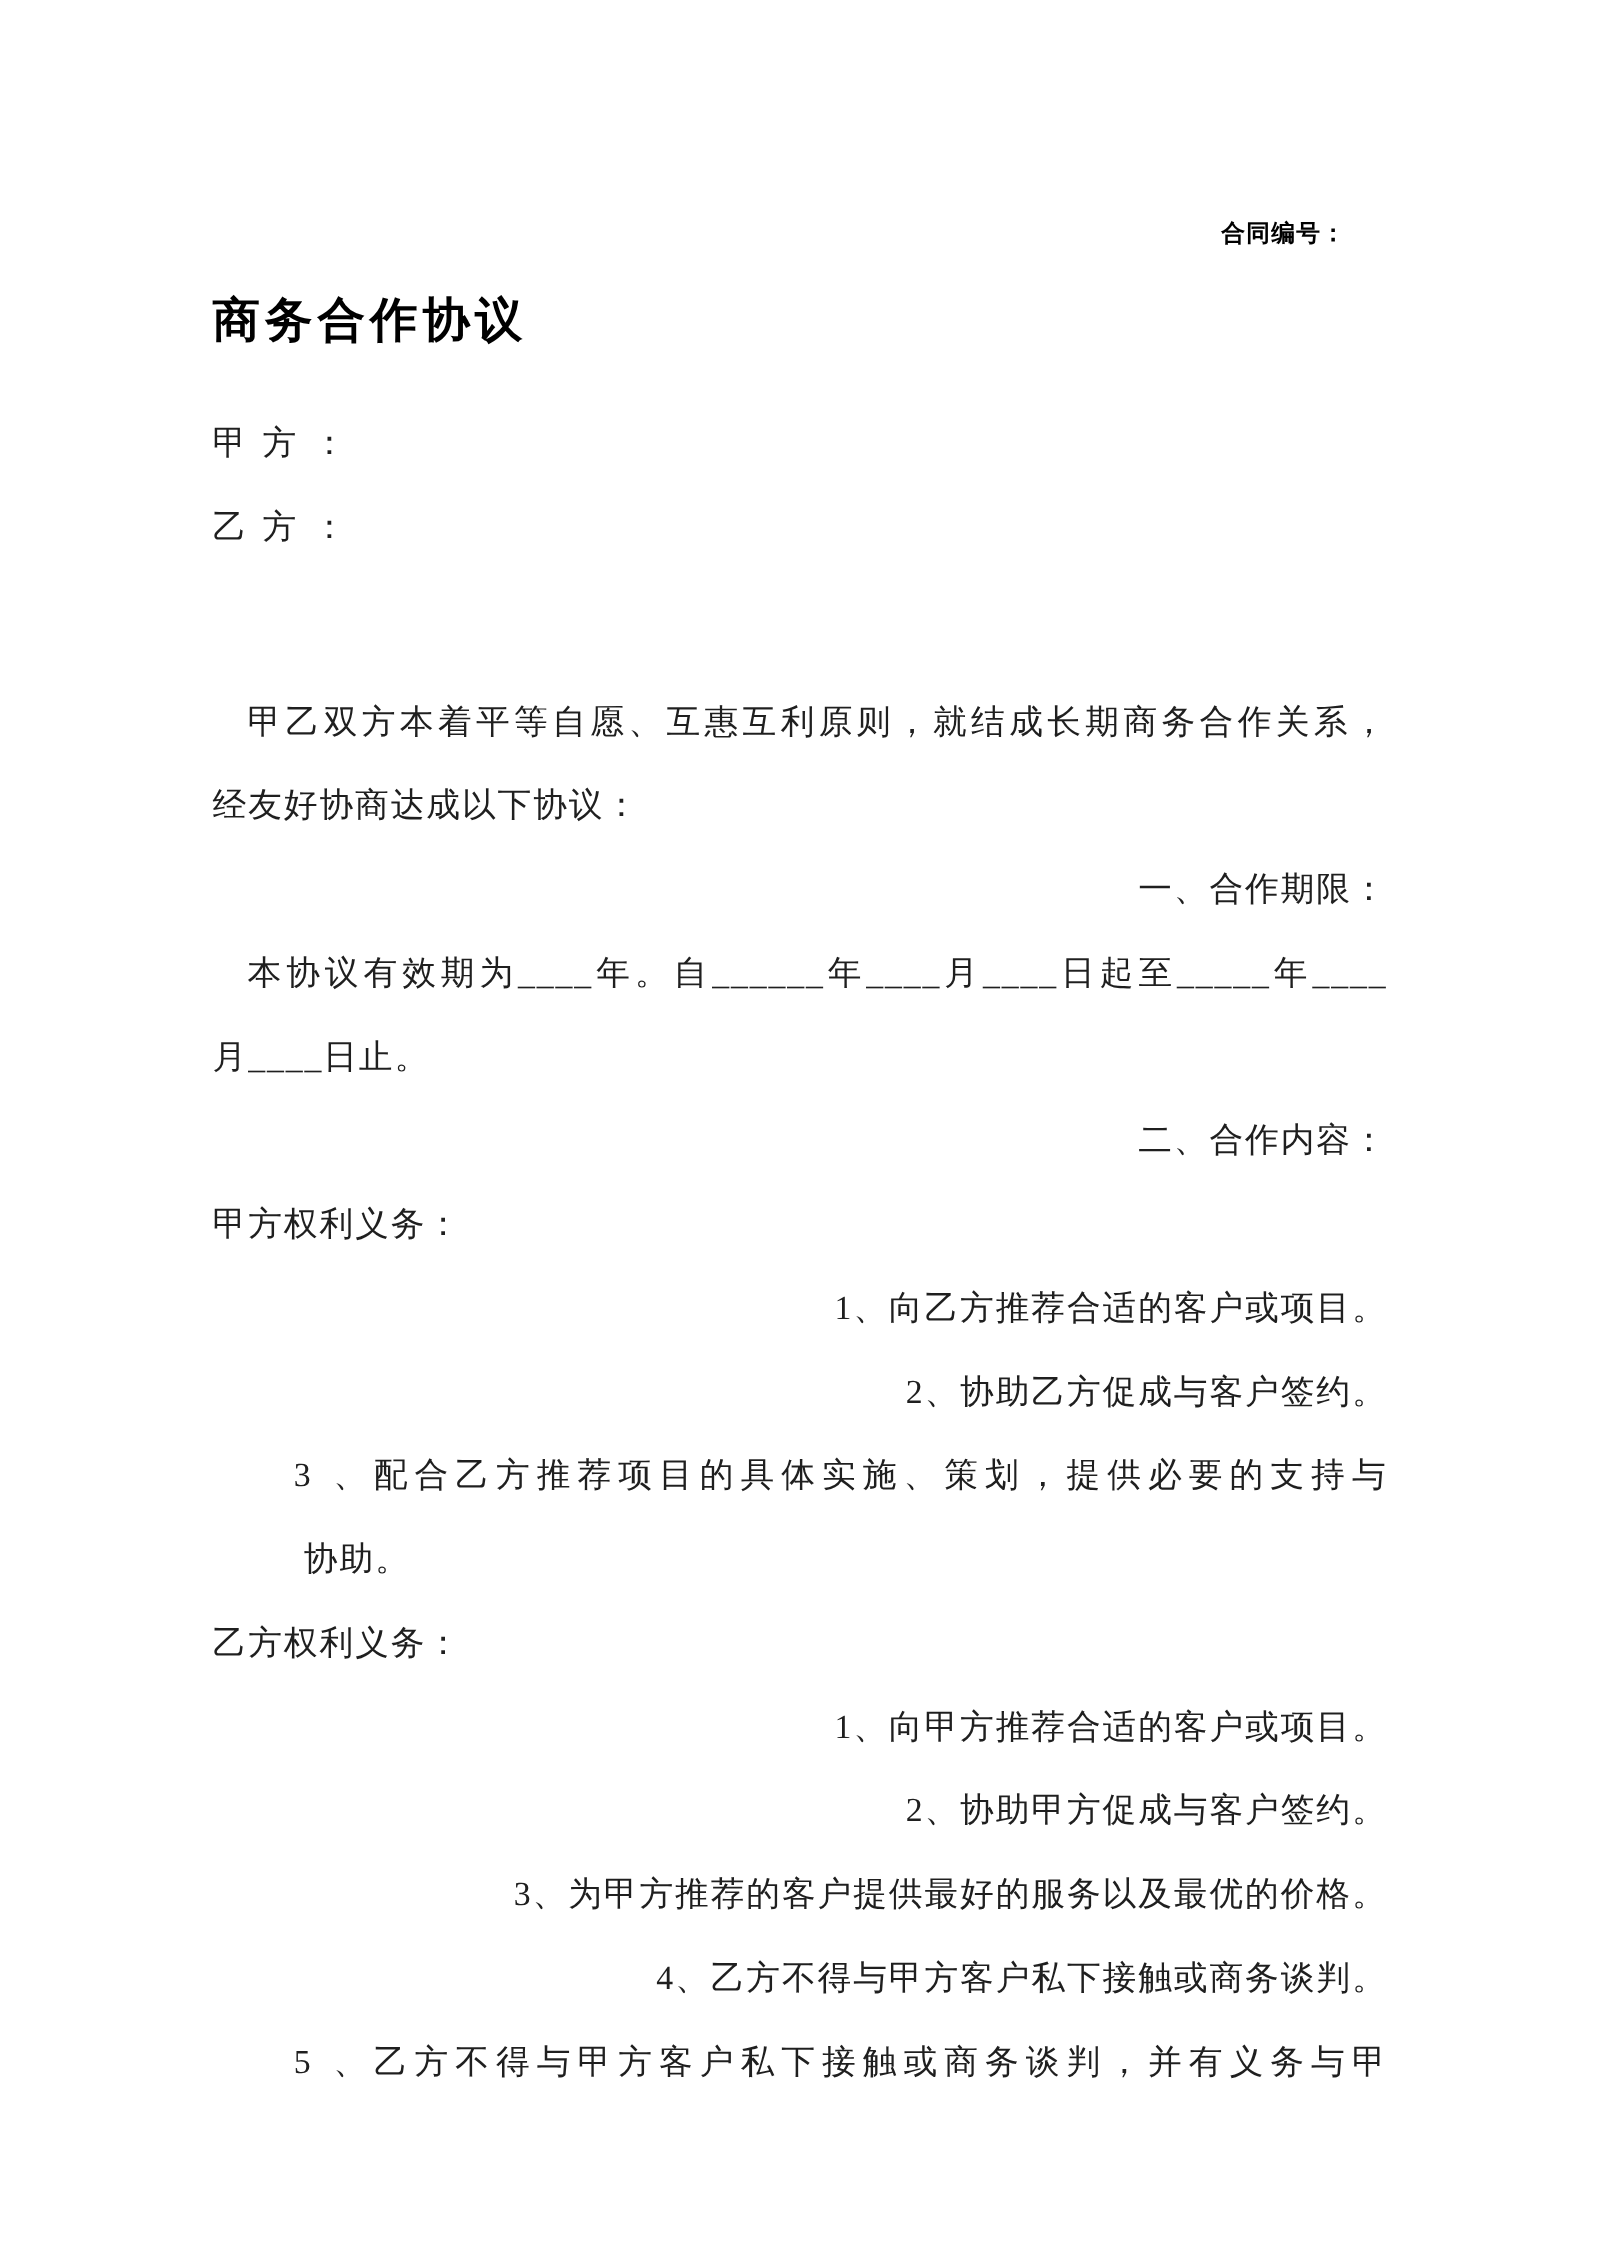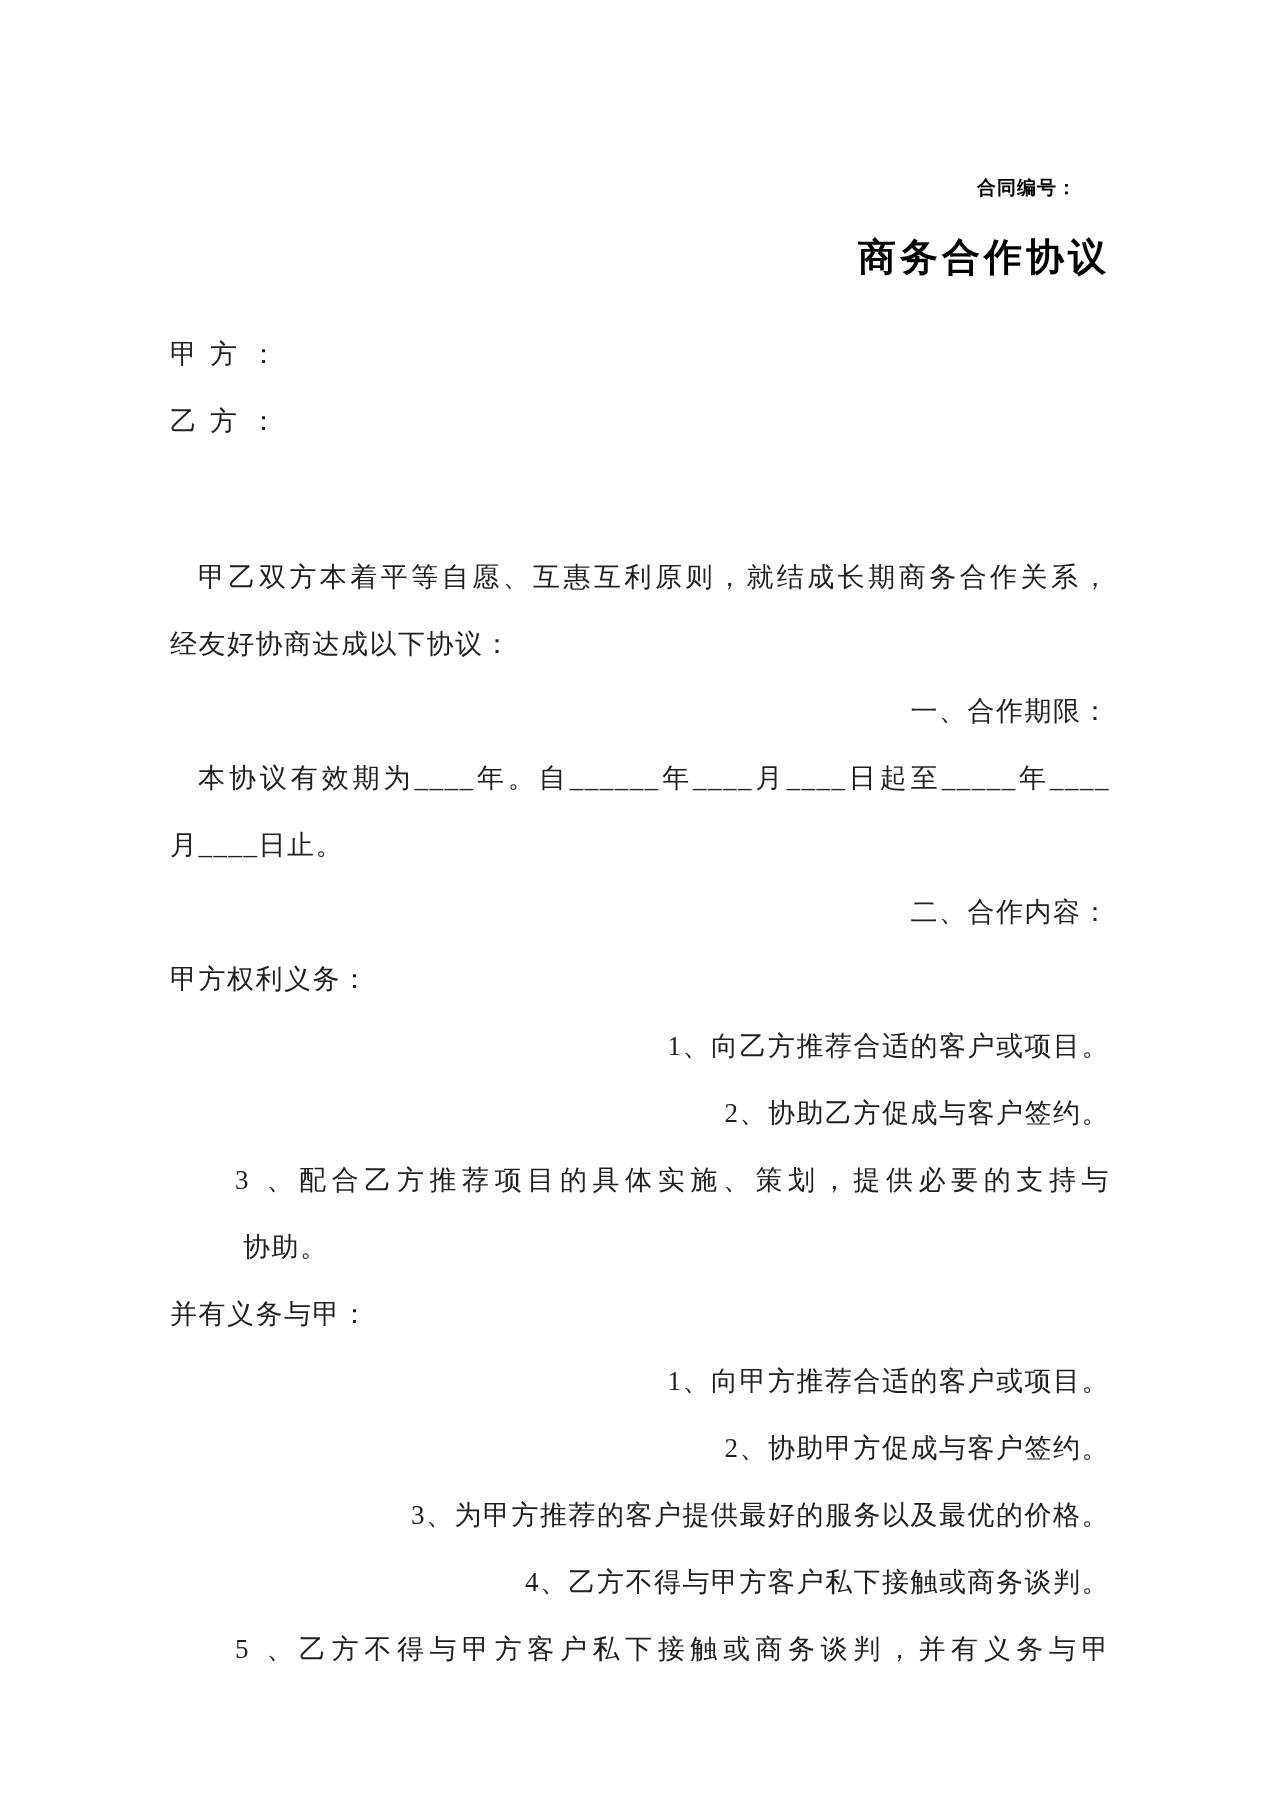--- a/index.html
+++ b/index.html
@@ -24,21 +24,21 @@
     padding-right:33px;
     letter-spacing:1px;
   }
   .title {
     margin:20px 0 0 0;
     line-height:56px;
     font-family:Liberation Serif, serif;
     font-weight:bold;
     font-size:38px;
     color:#000;
-    text-align:right;
+    text-align:left;
     letter-spacing:4px;
   }
   .parties { margin-top:36px; }
   .party-line {
     line-height:67px;
     font-size:27px;
     letter-spacing:13px;
   }
   .body-block { margin-top:89px; }
   .bline {
@@ -102,21 +102,21 @@
         <span class="num">1、</span><span>向乙方推荐合适的客户或项目。</span>
       </div>
       <div class="bline item">
         <span class="num">2、</span><span>协助乙方促成与客户签约。</span>
       </div>
       <div class="bline item jline">
         <span class="num">3、</span><span>配合乙方推荐项目的具体实施、策划，提供必要的支持与</span>
       </div>
       <div class="bline item-cont">协助。</div>
 
-      <div class="bline">并有义务与甲：</div>
+      <div class="bline">乙方权利义务：</div>
 
       <div class="bline item">
         <span class="num">1、</span><span>向甲方推荐合适的客户或项目。</span>
       </div>
       <div class="bline item">
         <span class="num">2、</span><span>协助甲方促成与客户签约。</span>
       </div>
       <div class="bline item">
         <span class="num">3、</span><span>为甲方推荐的客户提供最好的服务以及最优的价格。</span>
       </div>

